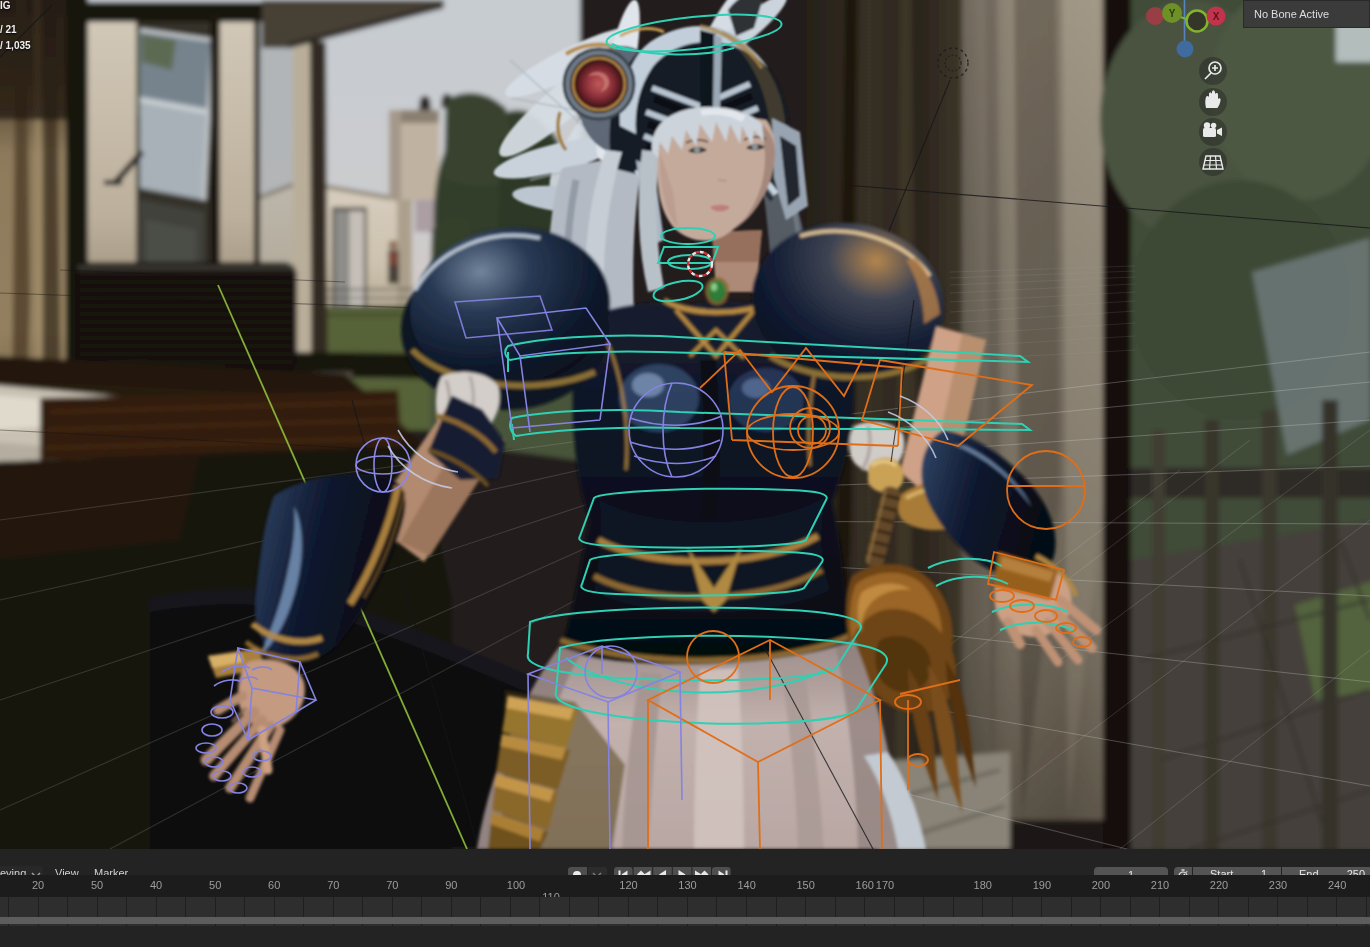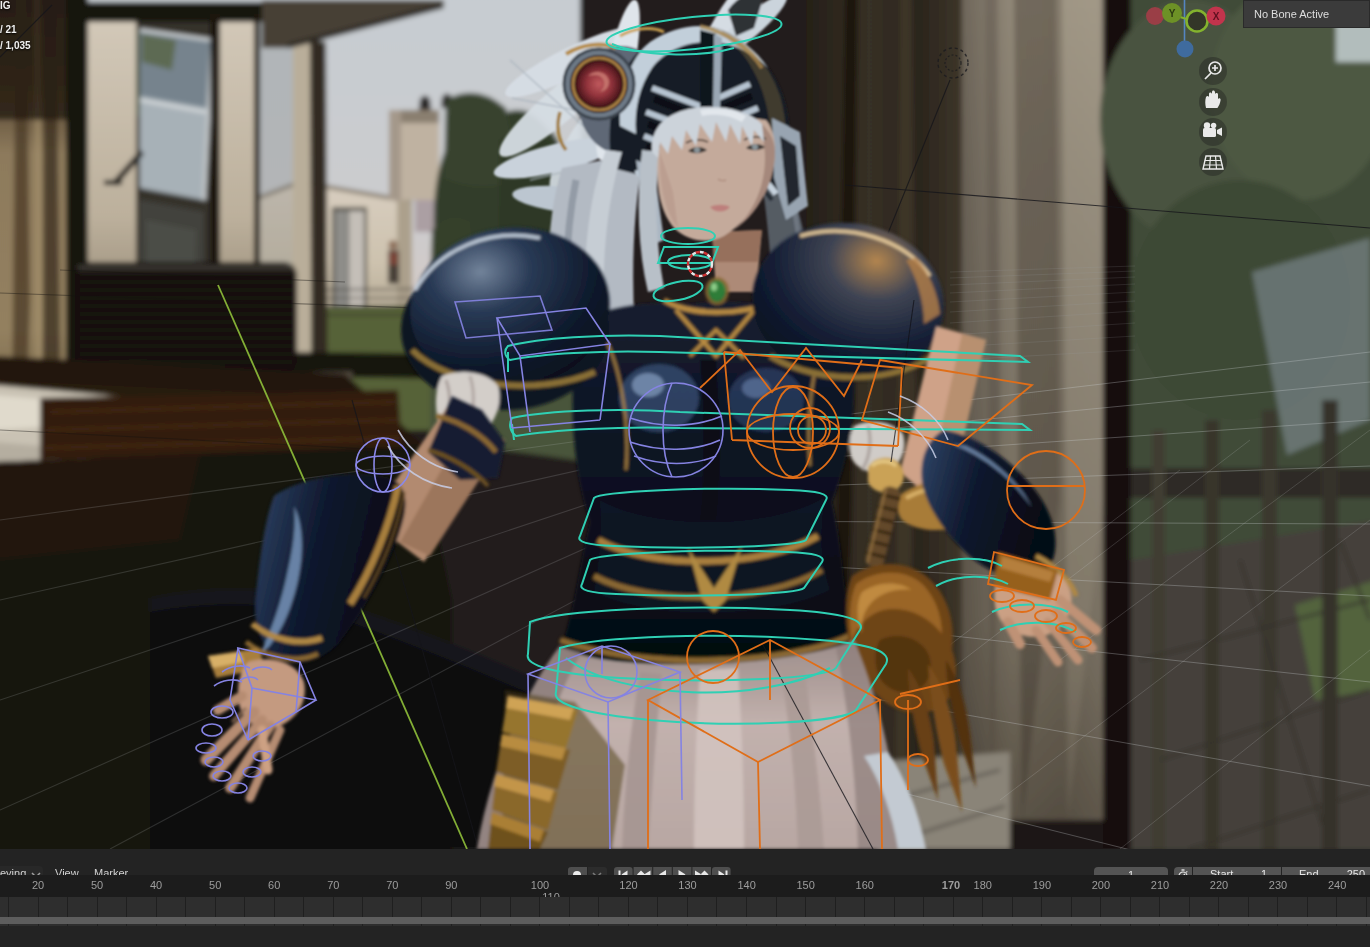--- a/index.html
+++ b/index.html
@@ -754,28 +754,28 @@
 </div>
 <div id="ruler">
       <div class="num" style="left: 38px;">20</div>
       <div class="num" style="left: 97.05px;">50</div>
       <div class="num" style="left: 156.1px;">40</div>
       <div class="num" style="left: 215.15px;">50</div>
       <div class="num" style="left: 274.2px;">60</div>
       <div class="num" style="left: 333.25px;">70</div>
       <div class="num" style="left: 392.3px;">70</div>
       <div class="num" style="left: 451.35px;">90</div>
-      <div class="num" style="left: 540px;">100</div>
+      <div class="num" style="left: 516px;">100</div>
       <div class="num" style="left: 551px; margin-top: 12px;">110</div>
       <div class="num" style="left: 628.5px;">120</div>
       <div class="num" style="left: 687.55px;">130</div>
       <div class="num" style="left: 746.6px;">140</div>
       <div class="num" style="left: 805.65px;">150</div>
       <div class="num" style="left: 864.7px;">160</div>
-      <div class="num" style="left: 951px; font-weight: bold;">170</div>
+      <div class="num" style="left: 885px;">170</div>
       <div class="num" style="left: 982.8px;">180</div>
       <div class="num" style="left: 1041.85px;">190</div>
       <div class="num" style="left: 1100.9px;">200</div>
       <div class="num" style="left: 1159.95px;">210</div>
       <div class="num" style="left: 1219px;">220</div>
       <div class="num" style="left: 1278.05px;">230</div>
       <div class="num" style="left: 1337.1px;">240</div>
     </div>
 <div id="chan">
       <div class="vline" style="left: 8px;"></div>

